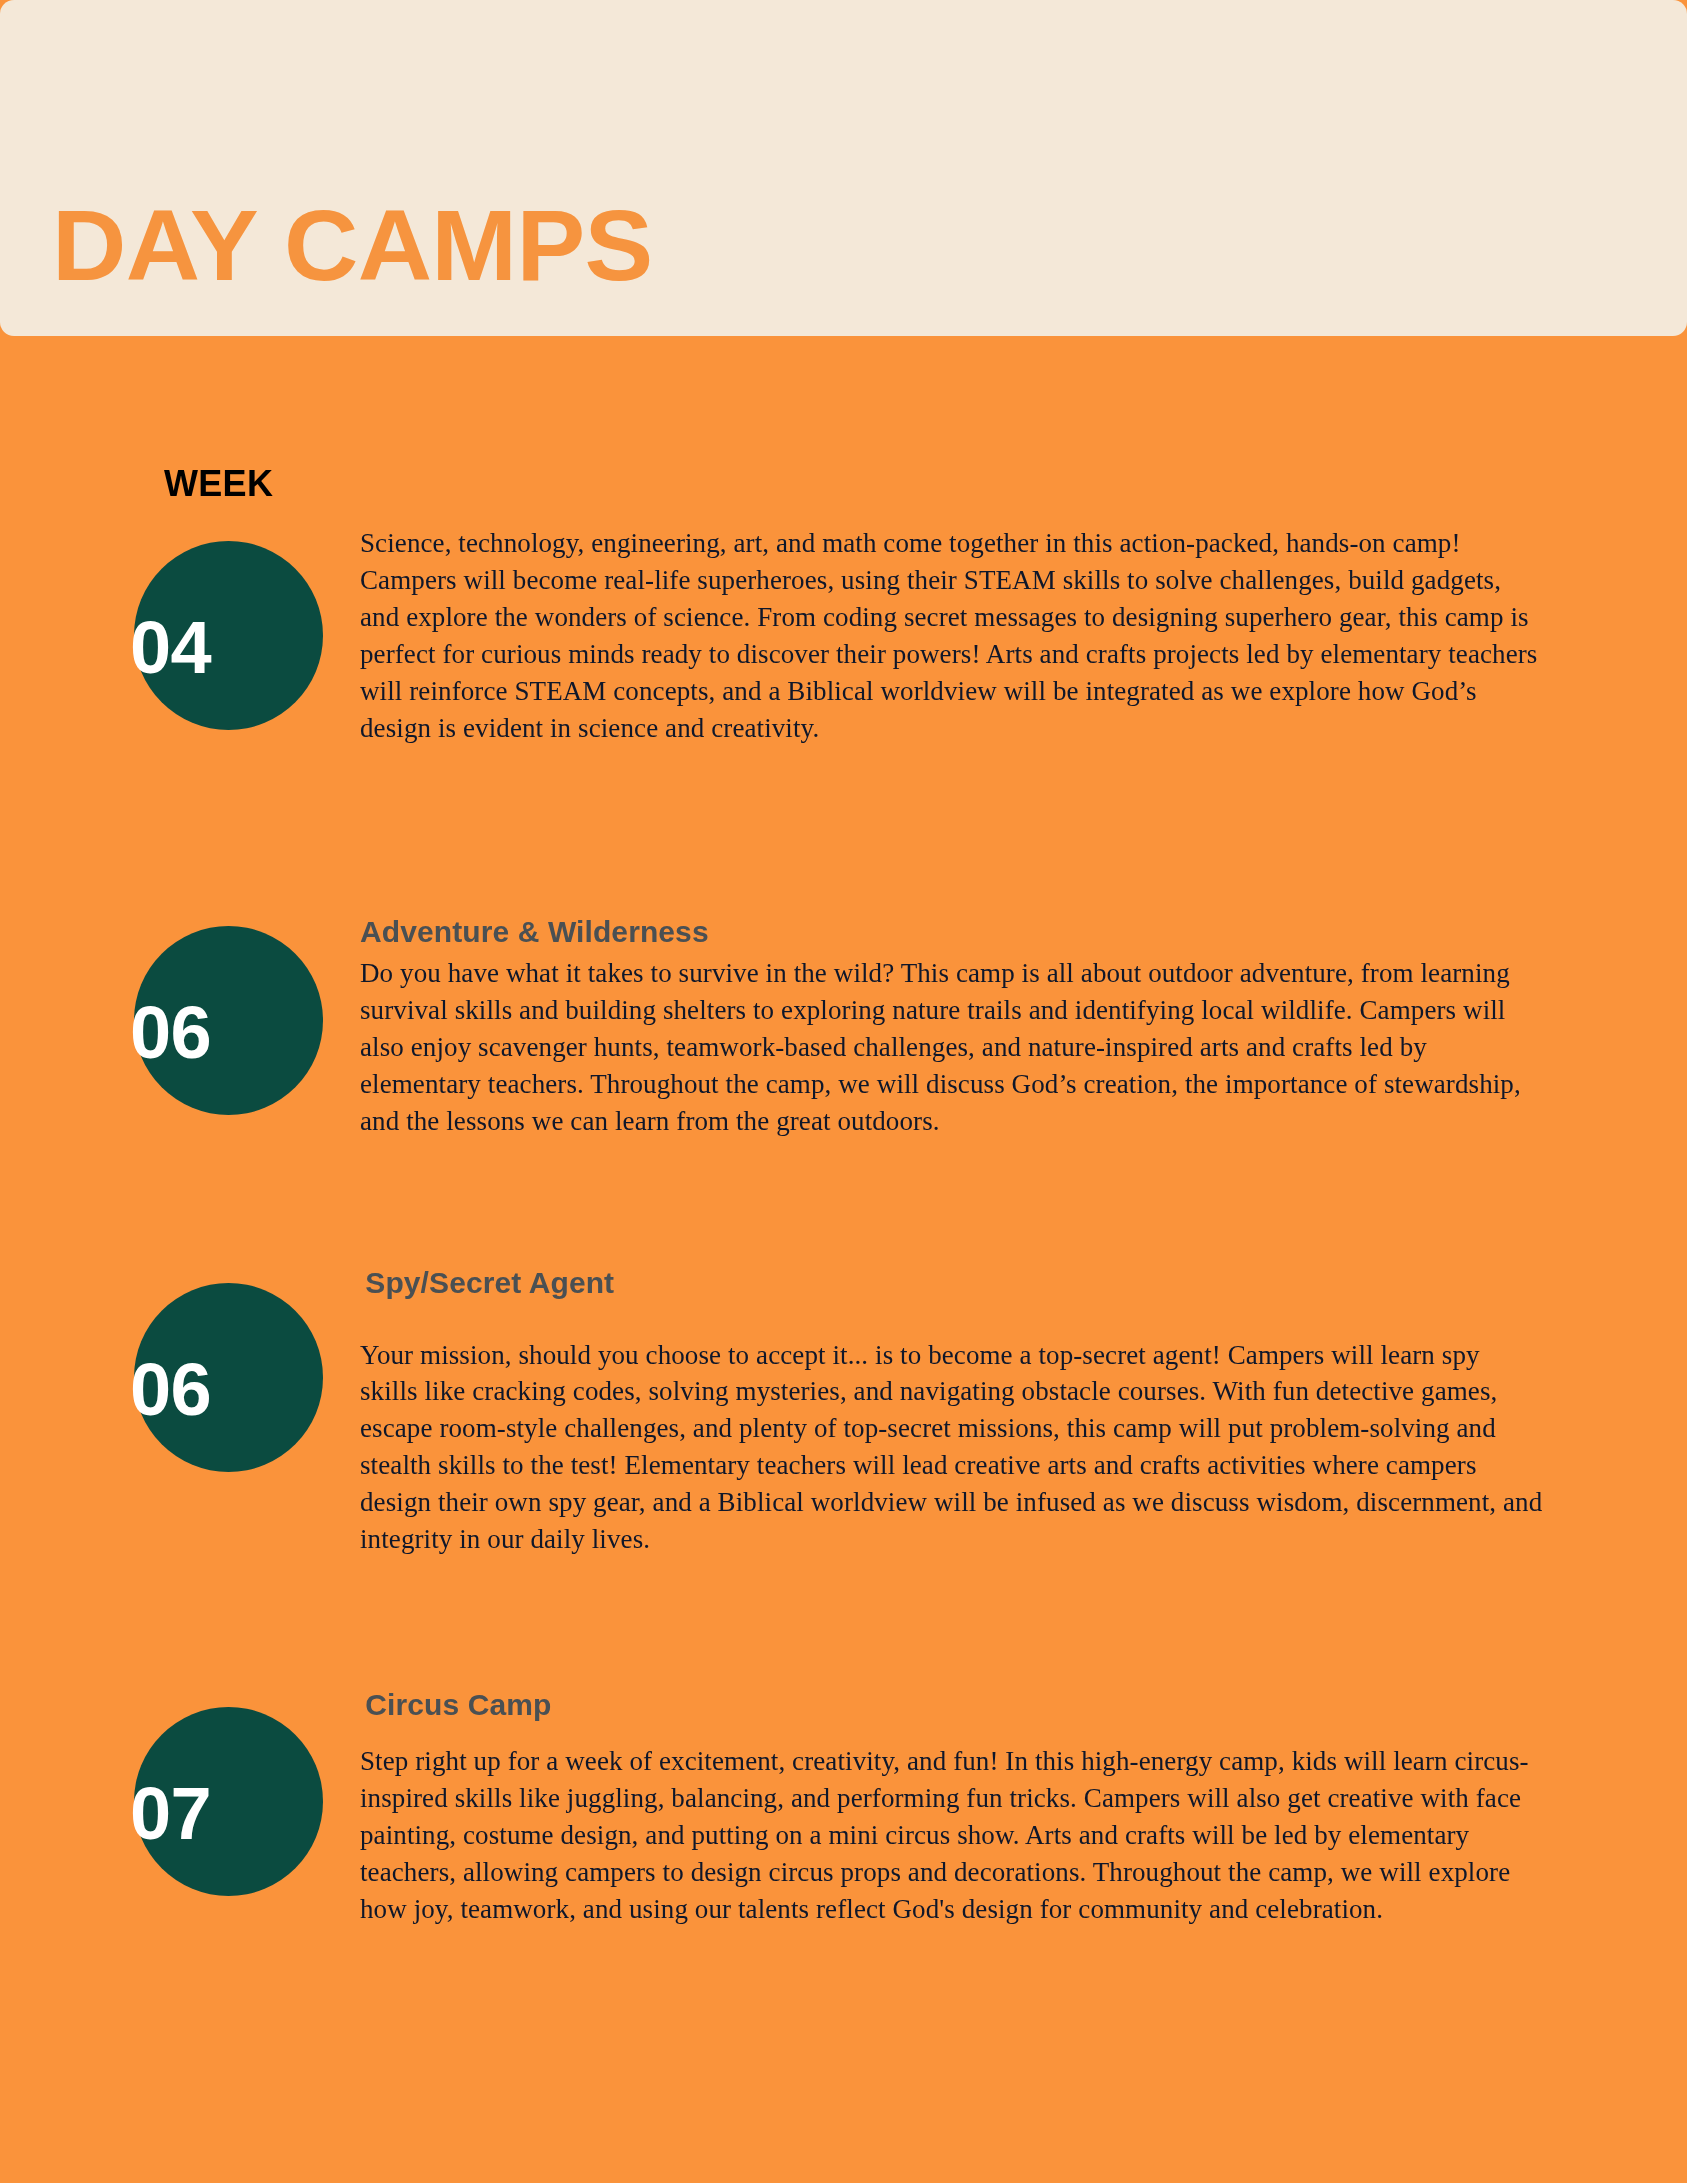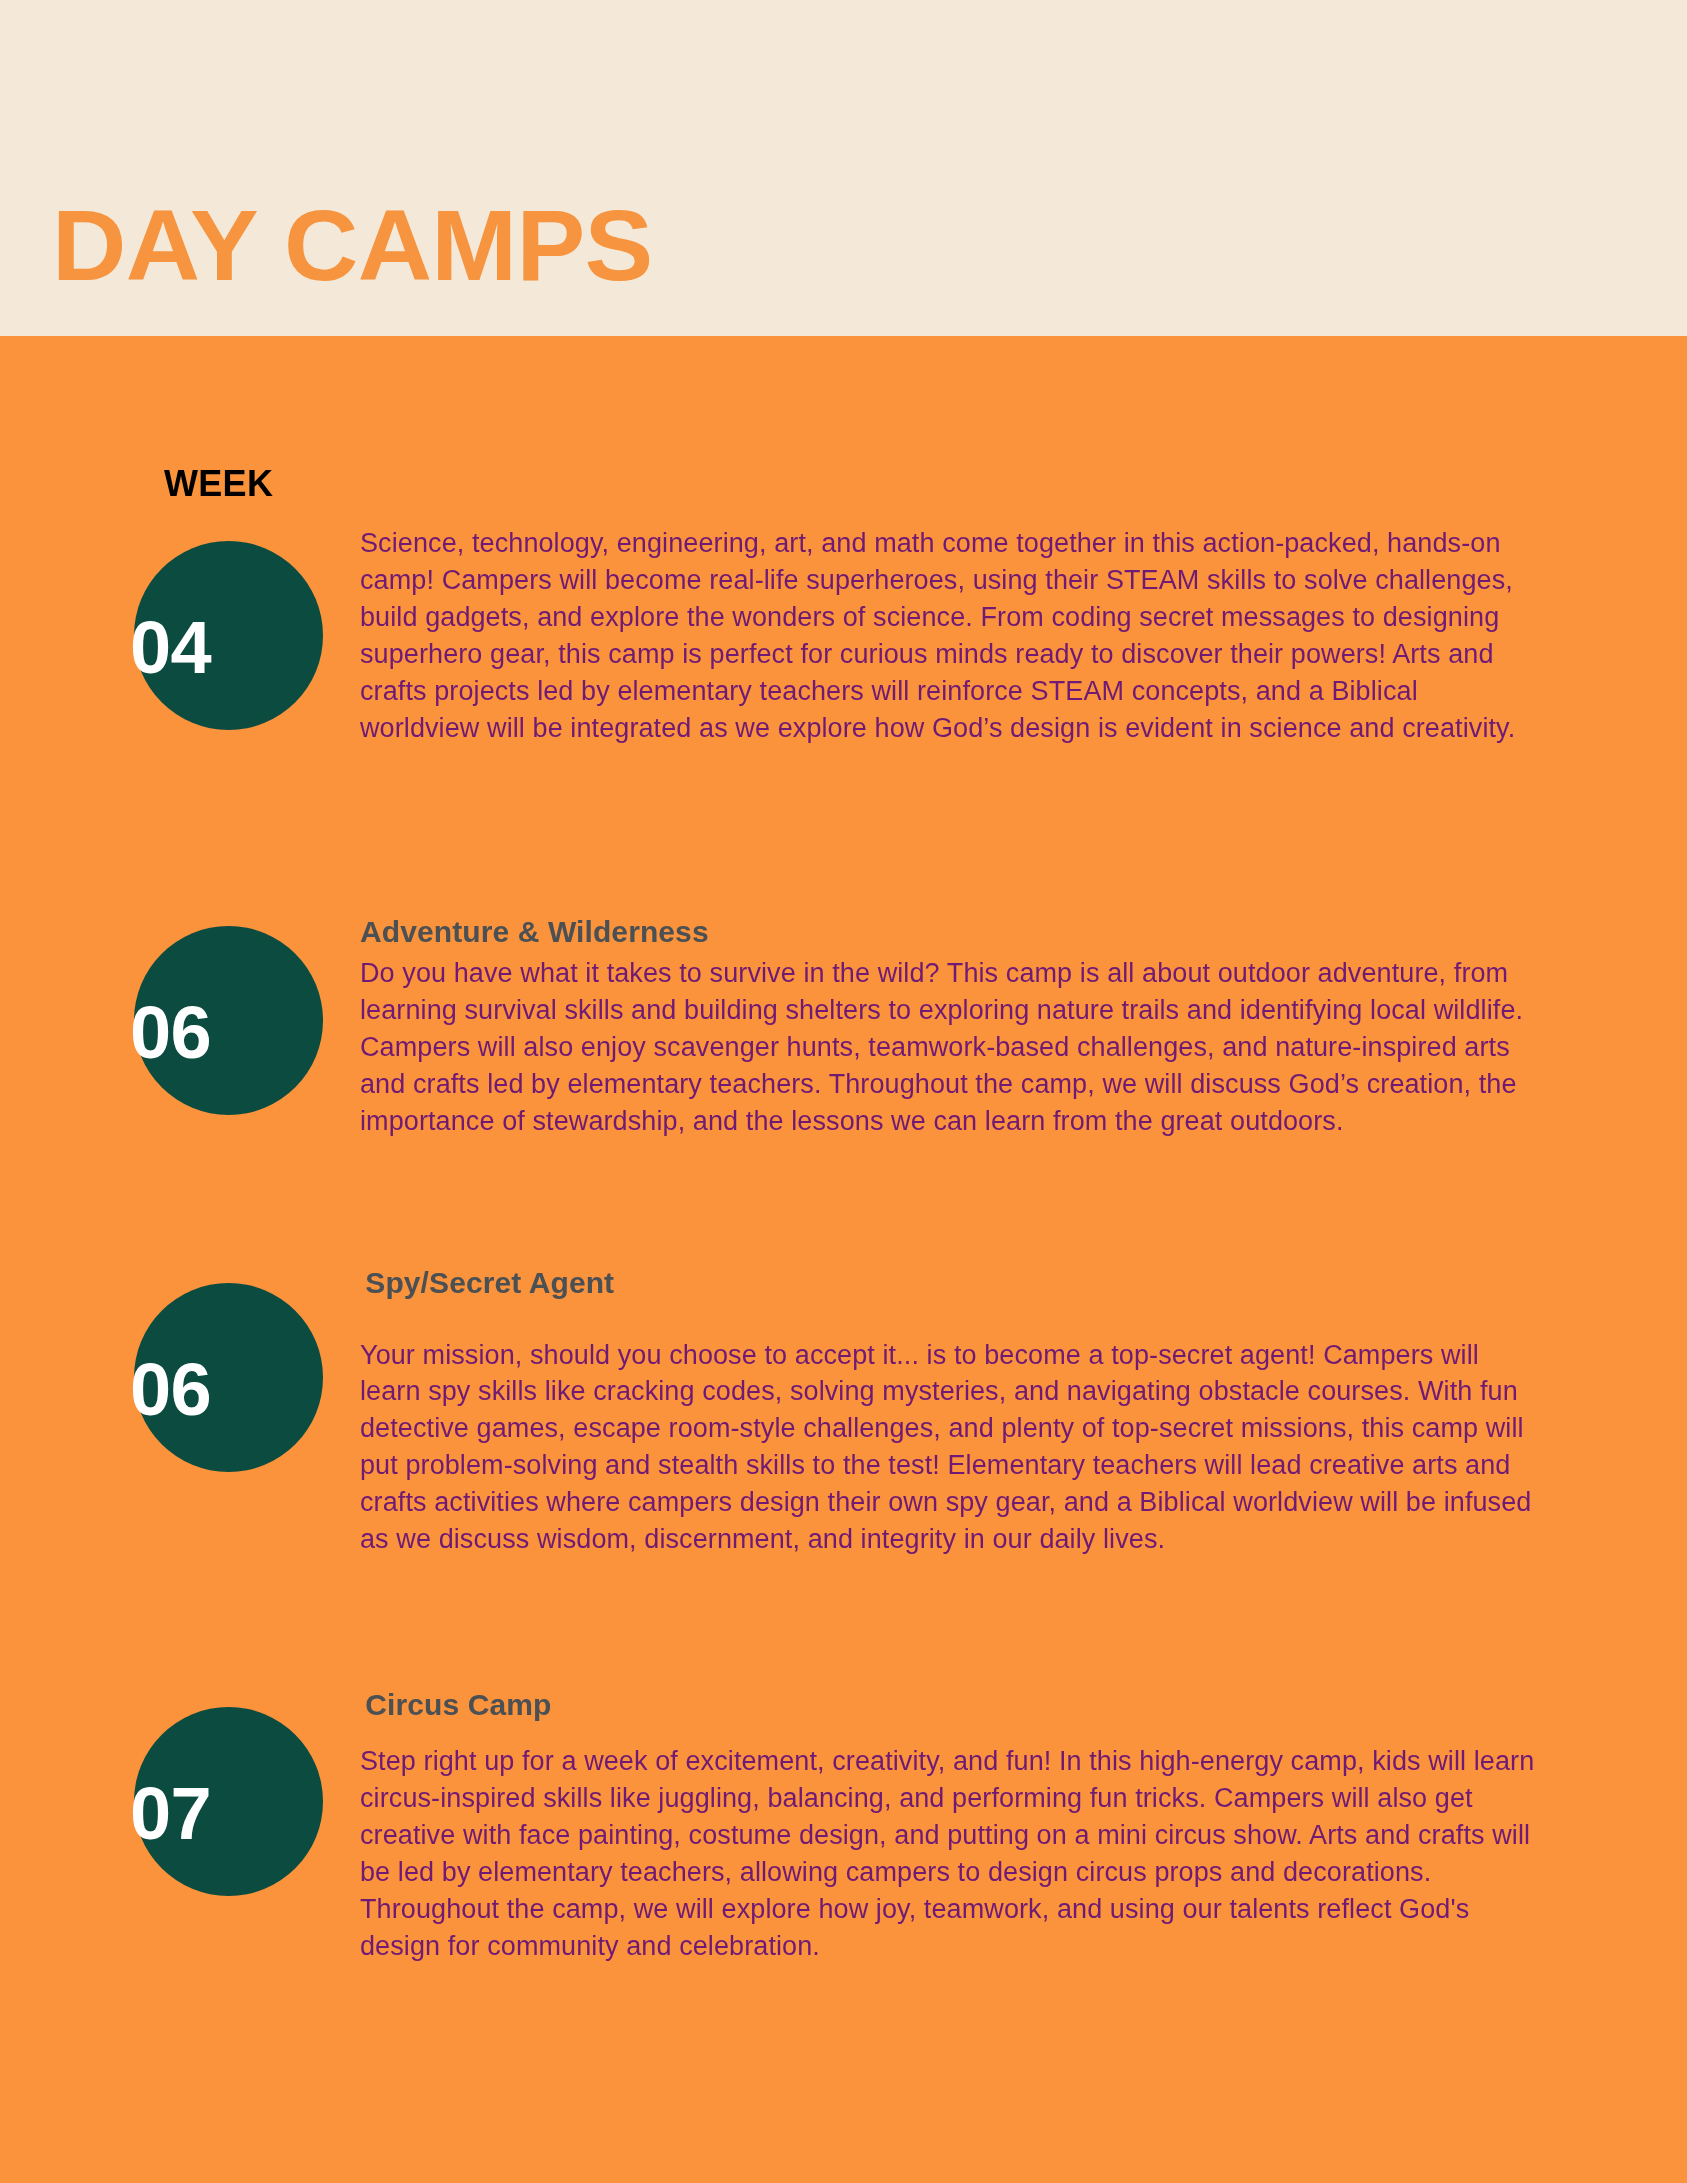--- a/index.html
+++ b/index.html
@@ -25,20 +25,21 @@
   }
 
   
   .header-band {
     position: absolute;
     left: 0;
     top: 0;
     width: 1687px;
     height: 336px;
     background: #F4E8D8;
+    border-radius: 14px;
   }
   .page-title {
     position: absolute;
     left: 52px;
     top: 127px;
     font-size: 101px;
     line-height: 1.0;
     font-weight: 700;
     letter-spacing: -0.7px;
     color: #F6943F;
@@ -115,23 +116,23 @@
     color: #4A5053;
     line-height: 1.2;
     margin: 0 0 5.3px 0;
     font-family: "Liberation Sans Narrow", "Liberation Sans", sans-serif;
     letter-spacing: 0.1px;
   }
   .camp-title.indent { padding-left: 5.3px; }
   .camp-desc {
     font-size: 27px;
     line-height: 1.37;
-    color: #701a75;
+    color: #0f172a;
     margin: 0;
-    font-family: Liberation Sans, sans-serif;
+    font-family: Liberation Serif, serif;
     letter-spacing: 0.1px;
   }
 
   
   .camp-row.r0 .camp-body { top: -16px; }
   .camp-row.r1 .camp-body { top: -12px; }
   .camp-row.r2 .camp-body { top: -18.5px; }
   .camp-row.r3 .camp-body { top: -20px; }
 
   .camp-row.r2 .camp-title { margin-bottom: 36px; }

